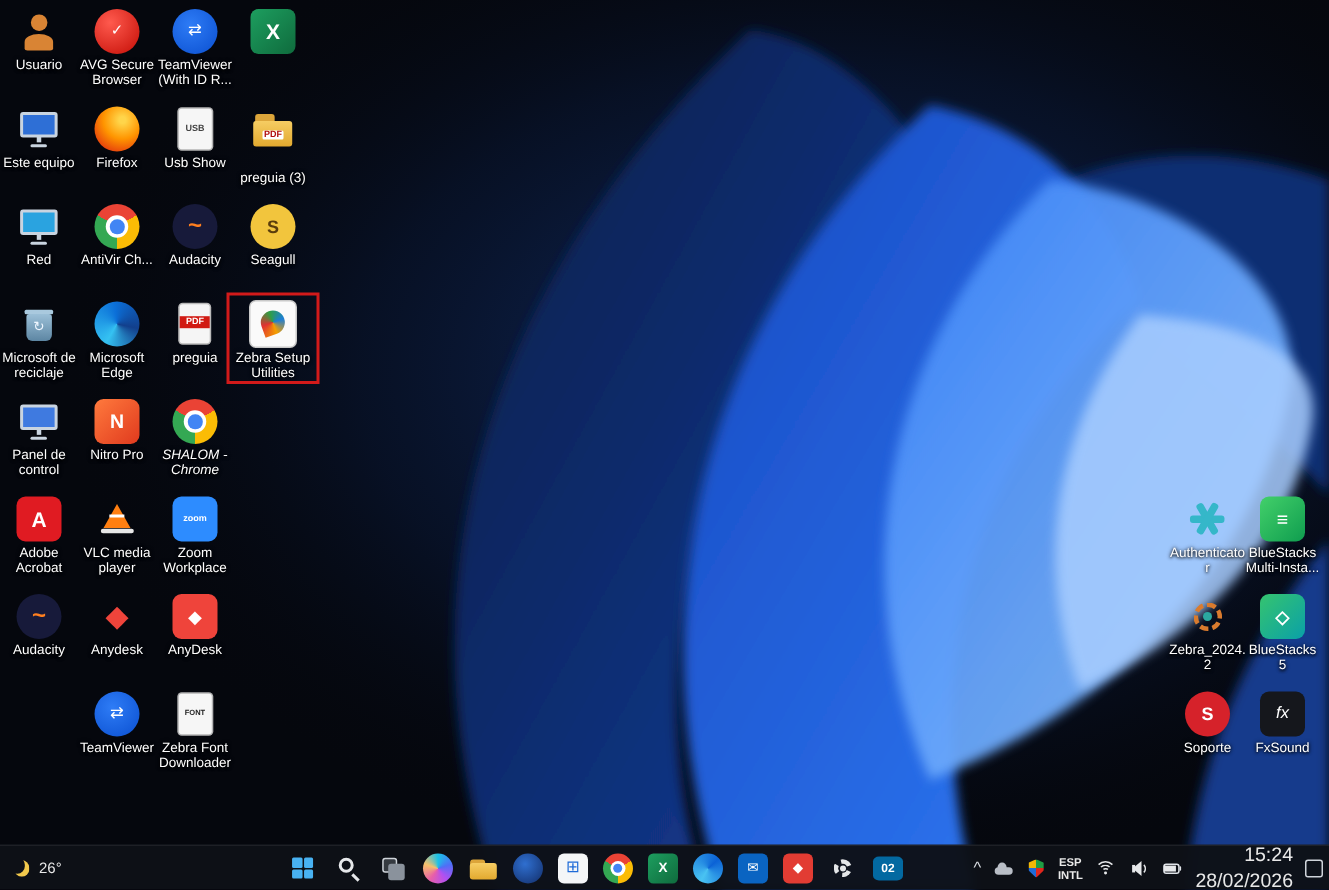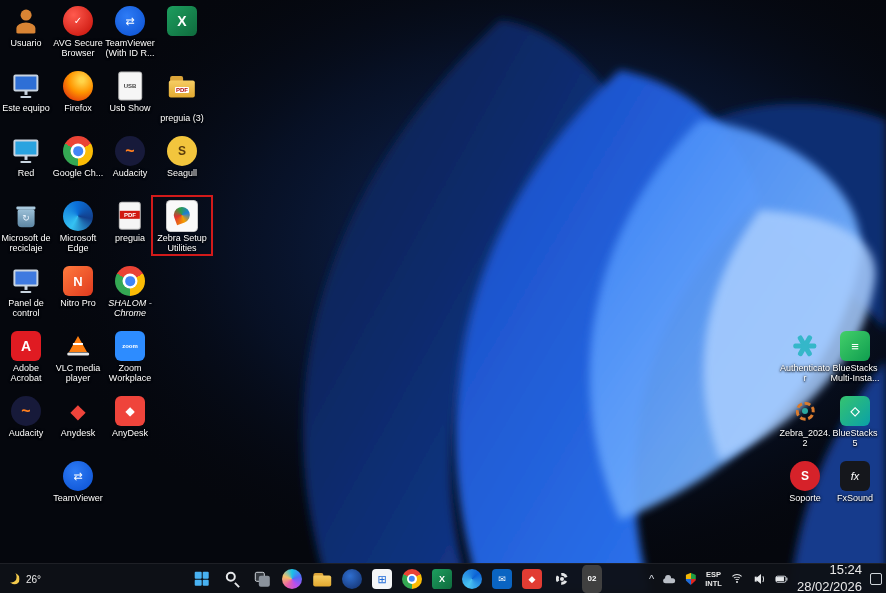--- a/index.html
+++ b/index.html
@@ -123,21 +123,21 @@
       </div>
       <div class="icon-cell" style="left: 52px; top: 71px; width: 52px;">
         <div class="glyph" style="width: 30px; height: 30px; background: radial-gradient(circle at 62% 30%, rgb(255, 213, 74) 8%, rgb(255, 149, 0) 45%, rgb(227, 53, 14) 85%); border-radius: 50%;"></div>
         <div class="icon-label">Firefox</div>
       </div>
       <div class="icon-cell" style="left: 52px; top: 136px; width: 52px;">
         <div class="glyph" style="width: 30px; height: 30px; border-radius: 50%; background: conic-gradient(from -60deg, rgb(234, 67, 53) 0deg, rgb(234, 67, 53) 120deg, rgb(251, 188, 5) 0deg, rgb(251, 188, 5) 240deg, rgb(52, 168, 83) 0deg, rgb(52, 168, 83) 360deg);">
           <span class="cc" style="width: 50%; height: 50%; background: rgb(255, 255, 255); border-radius: 50%;"></span>
           <span class="cc" style="width: 32%; height: 32%; background: rgb(66, 133, 244); border-radius: 50%;"></span>
         </div>
-        <div class="icon-label">Google Ch...</div>
+        <div class="icon-label">AntiVir Ch...</div>
       </div>
       <div class="icon-cell" style="left: 52px; top: 201px; width: 52px;">
         <div class="glyph" style="width: 30px; height: 30px; background: conic-gradient(from 210deg, rgb(53, 194, 242), rgb(11, 111, 216) 40%, rgb(18, 63, 140) 70%, rgb(53, 194, 242)); border-radius: 50%;"></div>
         <div class="icon-label">Microsoft Edge</div>
       </div>
       <div class="icon-cell" style="left: 52px; top: 266px; width: 52px;">
         <div class="glyph" style="width: 30px; height: 30px; background: linear-gradient(135deg, rgb(255, 122, 61), rgb(224, 58, 30)); border-radius: 20%;">
           <span class="cc" style="color: rgb(255, 255, 255); font-size: 13px; font-weight: 700; font-style: normal;">N</span>
         </div>
         <div class="icon-label">Nitro Pro</div>
@@ -200,20 +200,27 @@
         <div class="glyph" style="width: 30px; height: 30px; background: rgb(45, 140, 255); border-radius: 20%;">
           <span class="cc" style="color: rgb(255, 255, 255); font-size: 6px; font-weight: 700; font-style: normal;">zoom</span>
         </div>
         <div class="icon-label">Zoom Workplace</div>
       </div>
       <div class="icon-cell" style="left: 104px; top: 396px; width: 52px;">
         <div class="glyph" style="width: 30px; height: 30px; background: rgb(239, 68, 59); border-radius: 20%;">
           <span class="cc" style="color: rgb(255, 255, 255); font-size: 12px; font-weight: 400; font-style: normal;">◆</span>
         </div>
         <div class="icon-label">AnyDesk</div>
+      </div>
+      <div class="icon-cell" style="left: 104px; top: 461px; width: 52px;">
+        <div class="glyph" style="width: 30px; height: 30px;">
+          <span class="cc" style="width: 72%; height: 90%; top: 50%; background: rgb(246, 246, 246); border-radius: 2px; box-shadow: rgb(181, 181, 181) 0px 0px 0px 1px;"></span>
+          <span class="cc" style="color: rgb(34, 34, 34); font-size: 5px; font-weight: 700; font-style: normal;">FONT</span>
+        </div>
+        <div class="icon-label">Zebra Font Downloader</div>
       </div>
       <div class="icon-cell" style="left: 156px; top: 6px; width: 52px;">
         <div class="glyph" style="width: 30px; height: 30px; background: linear-gradient(135deg, rgb(29, 158, 95), rgb(15, 107, 61)); border-radius: 18%;">
           <span class="cc" style="font-size: 14px; color: rgb(255, 255, 255); font-weight: 700;">X</span>
         </div>
       </div>
       <div class="icon-cell" style="left: 156px; top: 71px; width: 52px; gap: 12px;">
         <div class="glyph" style="width: 30px; height: 30px;">
           <span class="cc" style="width: 46%; height: 20%; top: 28%; left: 32%; background: rgb(220, 165, 58); border-radius: 2px 2px 0px 0px;"></span>
           <span class="cc" style="width: 88%; height: 56%; top: 60%; background: linear-gradient(rgb(246, 205, 99), rgb(226, 169, 47)); border-radius: 2px;"></span>
@@ -348,21 +355,21 @@
             <span class="cc" style="color: rgb(255, 255, 255); font-size: 9px; font-weight: 400; font-style: normal;">◆</span>
           </div>
         </div>
         <div class="tb-btn">
           <div class="glyph" style="width: 20px; height: 20px;">
             <span class="cc" style="width: 62%; height: 62%; border: 3px dashed rgb(228, 230, 232); border-radius: 50%;"></span>
             <span class="cc" style="width: 20%; height: 20%; background: rgb(228, 230, 232); border-radius: 50%;"></span>
           </div>
         </div>
         <div class="tb-btn">
-          <div class="glyph" style="width: 20px; height: 28px; background: #404040; border-radius: 20%;">
+          <div class="glyph" style="width: 20px; height: 16px; background: #0369a1; border-radius: 20%;">
             <span class="cc" style="color: rgb(255, 255, 255); font-size: 8px; font-weight: 700; font-style: normal;">02</span>
           </div>
         </div>
       </div>
 
     <div id="tray">
       <span class="tray-btn">^</span>
       <span id="tray-cloud" class="tray-btn">
           <div class="glyph" style="width: 14px; height: 14px;">
             <span class="cc" style="width: 84%; height: 40%; background: rgb(185, 190, 198); border-radius: 5px; top: 62%;"></span>

